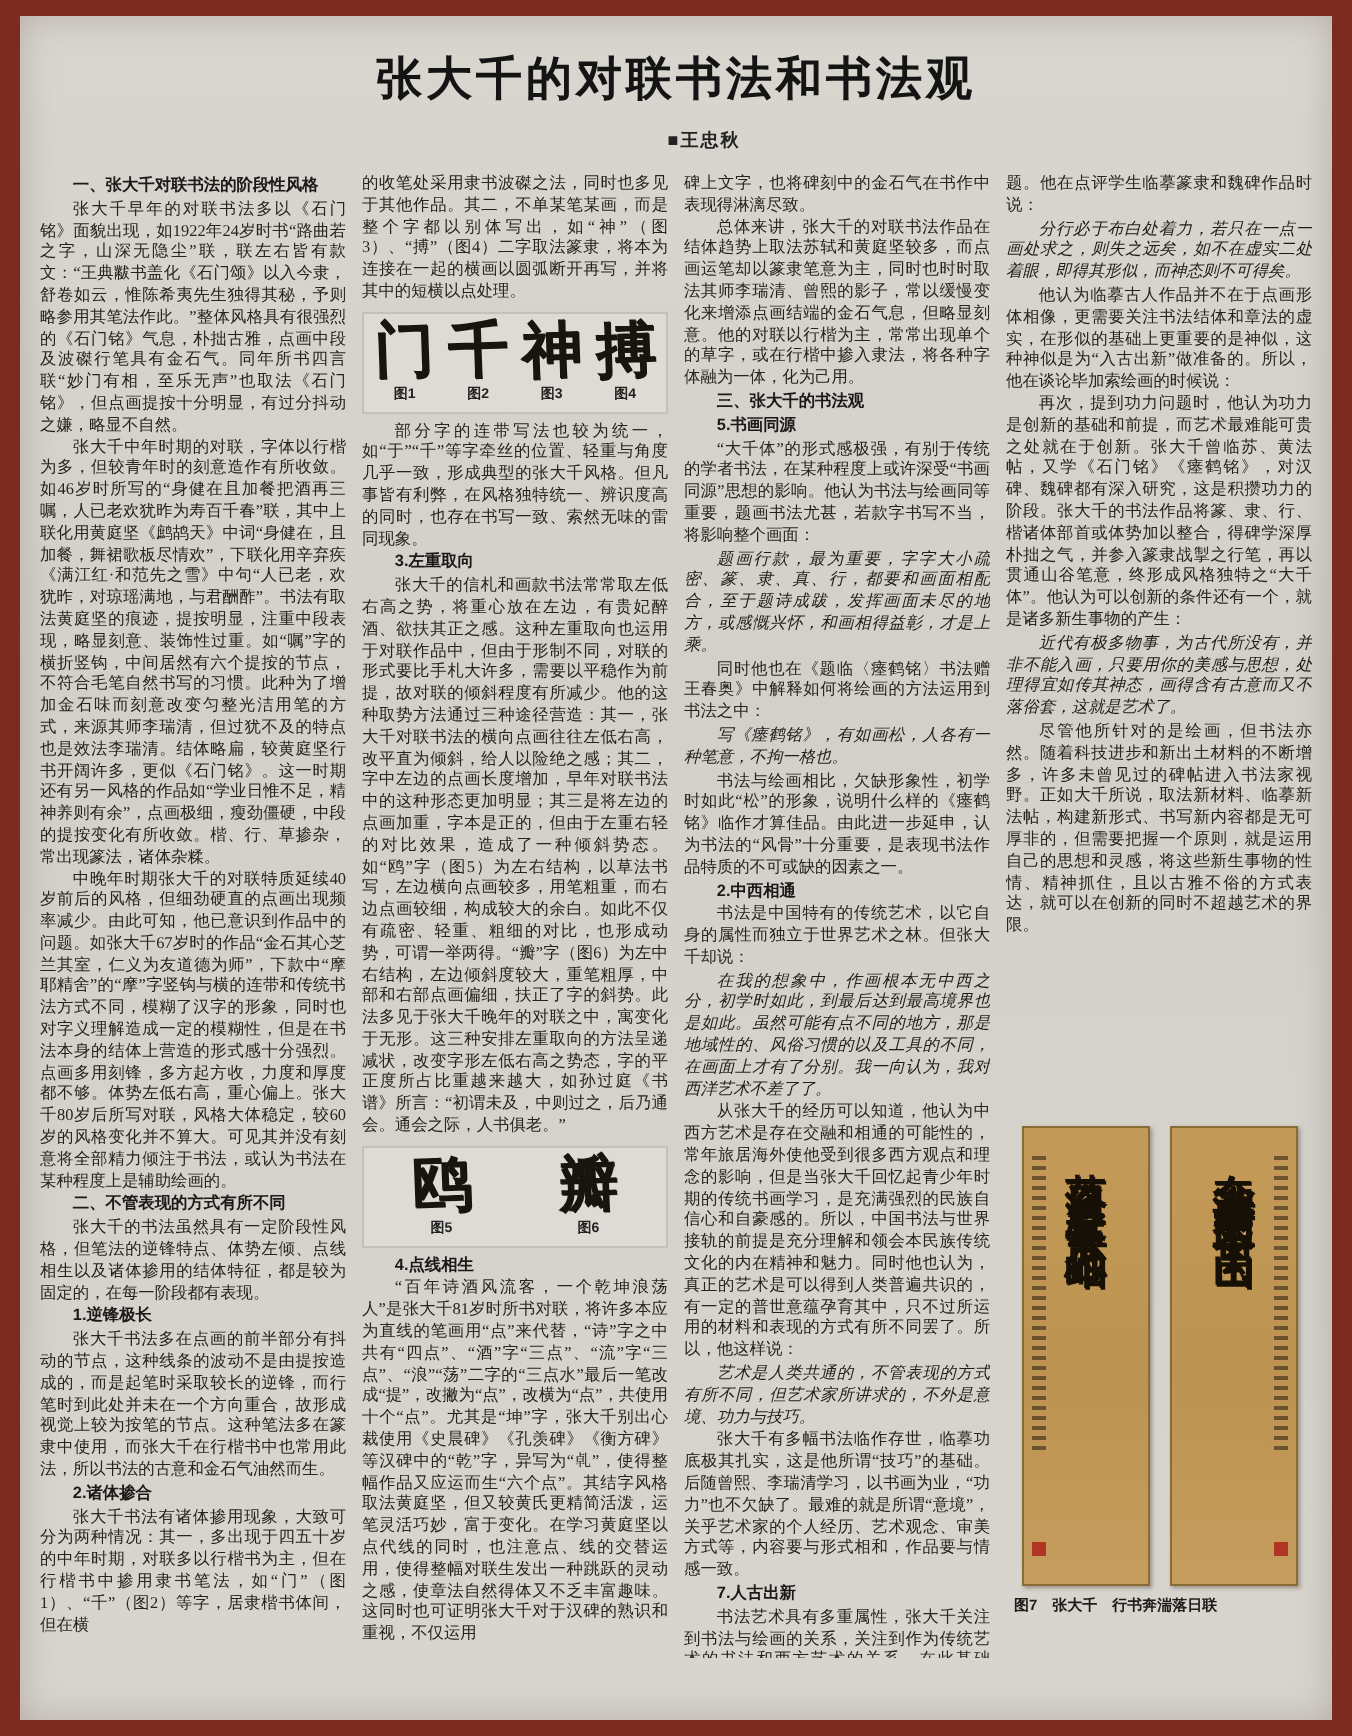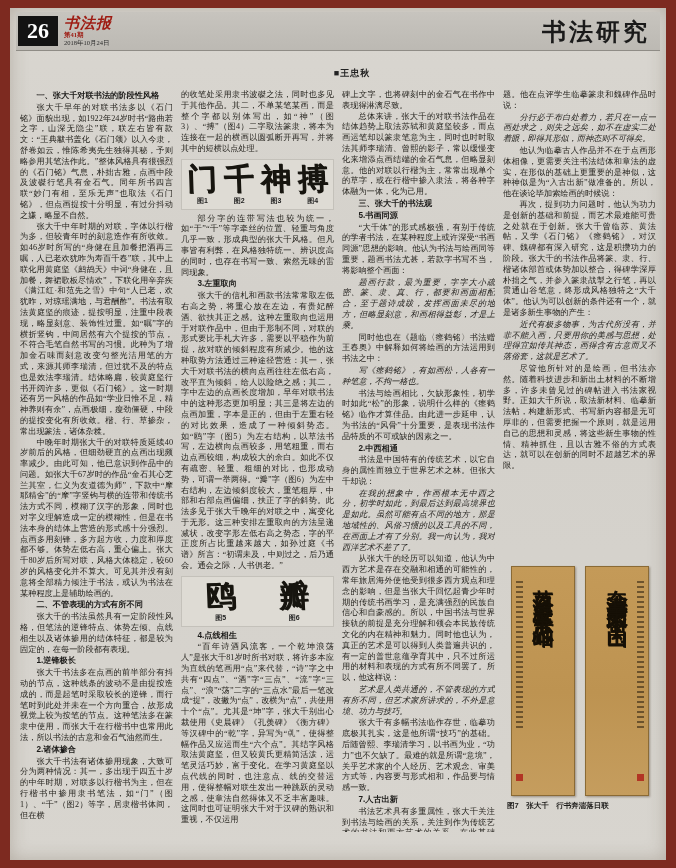--- a/index.html
+++ b/index.html
@@ -117,31 +117,23 @@
   .fig7cap{
     margin-top:5px;font-size:7.5px;font-weight:bold;color:#1d1c1a;
     font-family:"Liberation Sans",sans-serif;text-align:left;padding-left:4px;
   }
 </style>
 </head>
 <body>
 
 <div class="frame">
 
-  <div class="header">
-    <div class="pagenum">26</div>
-    <div class="masthead">
-      <div class="logo">书法报</div>
-      <div class="issue">第41期</div>
-      <div class="date">2018年10月24日</div>
-    </div>
-    <div class="section-title">书法研究</div>
-  </div>
 
   <div class="title-block">
+    <div class="article-title">张大千的对联书法和书法观</div>
     <div class="article-author">■王忠秋</div>
   </div>
 
   <div class="columns">
 
     <div class="col">
       <div class="h">一、张大千对联书法的阶段性风格</div>
       <p>张大千早年的对联书法多以《石门铭》面貌出现，如1922年24岁时书“路曲若之字，山深无隐尘”联，联左右皆有款文：“王典黻书盖化《石门颂》以入今隶，舒卷如云，惟陈希夷先生独得其秘，予则略参用其笔法作此。”整体风格具有很强烈的《石门铭》气息，朴拙古雅，点画中段及波磔行笔具有金石气。同年所书四言联“妙门有相，至乐无声”也取法《石门铭》，但点画提按十分明显，有过分抖动之嫌，略显不自然。</p>
       <p>张大千中年时期的对联，字体以行楷为多，但较青年时的刻意造作有所收敛。如46岁时所写的“身健在且加餐把酒再三嘱，人已老欢犹昨为寿百千春”联，其中上联化用黄庭坚《鹧鸪天》中词“身健在，且加餐，舞裙歌板尽情欢”，下联化用辛弃疾《满江红·和范先之雪》中句“人已老，欢犹昨，对琼瑶满地，与君酬酢”。书法有取法黄庭坚的痕迹，提按明显，注重中段表现，略显刻意、装饰性过重。如“嘱”字的横折竖钩，中间居然有六个提按的节点，不符合毛笔自然书写的习惯。此种为了增加金石味而刻意改变匀整光洁用笔的方式，来源其师李瑞清，但过犹不及的特点也是效法李瑞清。结体略扁，较黄庭坚行书开阔许多，更似《石门铭》。这一时期还有另一风格的作品如“学业日惟不足，精神养则有余”，点画极细，瘦劲僵硬，中段的提按变化有所收敛。楷、行、草掺杂，常出现篆法，诸体杂糅。</p>
       <p>中晚年时期张大千的对联特质延续40岁前后的风格，但细劲硬直的点画出现频率减少。由此可知，他已意识到作品中的问题。如张大千67岁时的作品“金石其心芝兰其室，仁义为友道德为师”，下款中“摩耶精舍”的“摩”字竖钩与横的连带和传统书法方式不同，模糊了汉字的形象，同时也对字义理解造成一定的模糊性，但是在书法本身的结体上营造的形式感十分强烈。点画多用刻锋，多方起方收，力度和厚度都不够。体势左低右高，重心偏上。张大千80岁后所写对联，风格大体稳定，较60岁的风格变化并不算大。可见其并没有刻意将全部精力倾注于书法，或认为书法在某种程度上是辅助绘画的。</p>
@@ -189,21 +181,21 @@
       <div class="sh">4.点线相生</div>
       <p>“百年诗酒风流客，一个乾坤浪荡人”是张大千81岁时所书对联，将许多本应为直线的笔画用“点”来代替，“诗”字之中共有“四点”、“酒”字“三点”、“流”字“三点”、“浪”“荡”二字的“三点水”最后一笔改成“提”，改撇为“点”，改横为“点”，共使用十个“点”。尤其是“坤”字，张大千别出心裁使用《史晨碑》《孔羡碑》《衡方碑》等汉碑中的“乾”字，异写为“𠃵”，使得整幅作品又应运而生“六个点”。其结字风格取法黄庭坚，但又较黄氏更精简活泼，运笔灵活巧妙，富于变化。在学习黄庭坚以点代线的同时，也注意点、线的交替运用，使得整幅对联生发出一种跳跃的灵动之感，使章法自然得体又不乏丰富趣味。这同时也可证明张大千对于汉碑的熟识和重视，不仅运用</p>
     </div>
 
     <div class="col">
       <p class="noind">碑上文字，也将碑刻中的金石气在书作中表现得淋漓尽致。</p>
       <p>总体来讲，张大千的对联书法作品在结体趋势上取法苏轼和黄庭坚较多，而点画运笔却以篆隶笔意为主，同时也时时取法其师李瑞清、曾熙的影子，常以缓慢变化来增添点画结端的金石气息，但略显刻意。他的对联以行楷为主，常常出现单个的草字，或在行楷中掺入隶法，将各种字体融为一体，化为己用。</p>
       <div class="h">三、张大千的书法观</div>
       <div class="sh">5.书画同源</div>
       <p>“大千体”的形式感极强，有别于传统的学者书法，在某种程度上或许深受“书画同源”思想的影响。他认为书法与绘画同等重要，题画书法尤甚，若款字书写不当，将影响整个画面：</p>
-      <p class="quote">题画行款，最为重要，字字大小疏密、篆、隶、真、行，都要和画面相配合，至于题诗成跋，发挥画面未尽的地方，但略显刻意，和画相得益彰，才是上乘。</p>
+      <p class="quote">题画行款，最为重要，字字大小疏密、篆、隶、真、行，都要和画面相配合，至于题诗成跋，发挥画面未尽的地方，或感慨兴怀，和画相得益彰，才是上乘。</p>
       <p>同时他也在《题临〈瘗鹤铭〉书法赠王春奥》中解释如何将绘画的方法运用到书法之中：</p>
       <p class="quote">写《瘗鹤铭》，有如画松，人各有一种笔意，不拘一格也。</p>
       <p>书法与绘画相比，欠缺形象性，初学时如此“松”的形象，说明什么样的《瘗鹤铭》临作才算佳品。由此进一步延申，认为书法的“风骨”十分重要，是表现书法作品特质的不可或缺的因素之一。</p>
       <div class="sh">2.中西相通</div>
       <p>书法是中国特有的传统艺术，以它自身的属性而独立于世界艺术之林。但张大千却说：</p>
       <p class="quote">在我的想象中，作画根本无中西之分，初学时如此，到最后达到最高境界也是如此。虽然可能有点不同的地方，那是地域性的、风俗习惯的以及工具的不同，在画面上才有了分别。我一向认为，我对西洋艺术不差了了。</p>
       <p>从张大千的经历可以知道，他认为中西方艺术是存在交融和相通的可能性的，常年旅居海外使他受到很多西方观点和理念的影响，但是当张大千回忆起青少年时期的传统书画学习，是充满强烈的民族自信心和自豪感的。所以，中国书法与世界接轨的前提是充分理解和领会本民族传统文化的内在精神和魅力。同时他也认为，真正的艺术是可以得到人类普遍共识的，有一定的普世意蕴孕育其中，只不过所运用的材料和表现的方式有所不同罢了。所以，他这样说：</p>
       <p class="quote">艺术是人类共通的，不管表现的方式有所不同，但艺术家所讲求的，不外是意境、功力与技巧。</p>
       <p>张大千有多幅书法临作存世，临摹功底极其扎实，这是他所谓“技巧”的基础。后随曾熙、李瑞清学习，以书画为业，“功力”也不欠缺了。最难的就是所谓“意境”，关乎艺术家的个人经历、艺术观念、审美方式等，内容要与形式相和，作品要与情感一致。</p>
       <div class="sh">7.人古出新</div>

